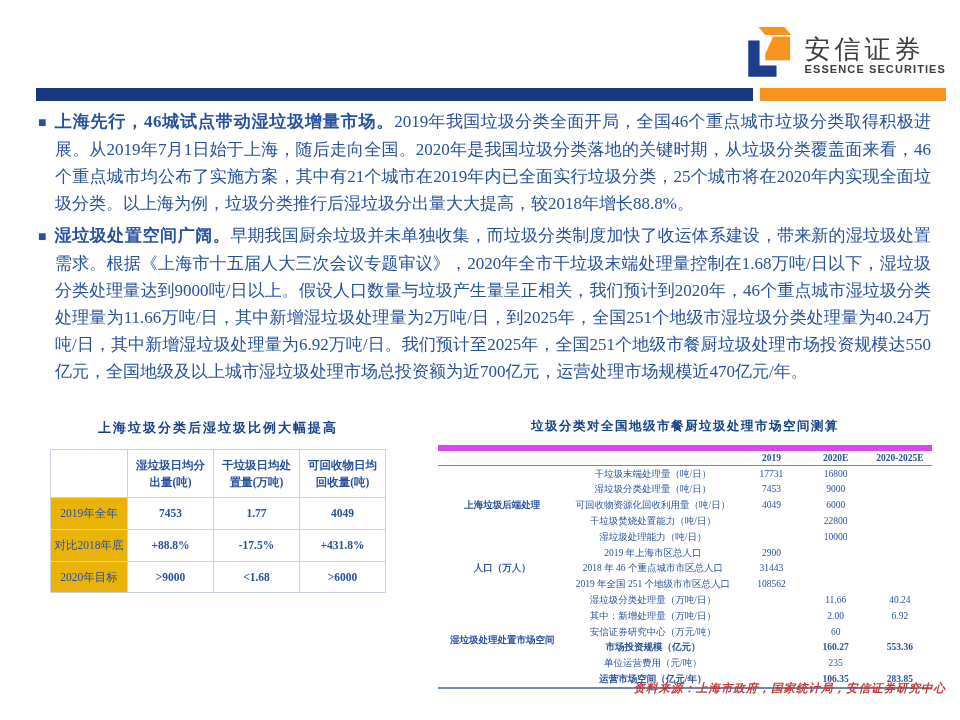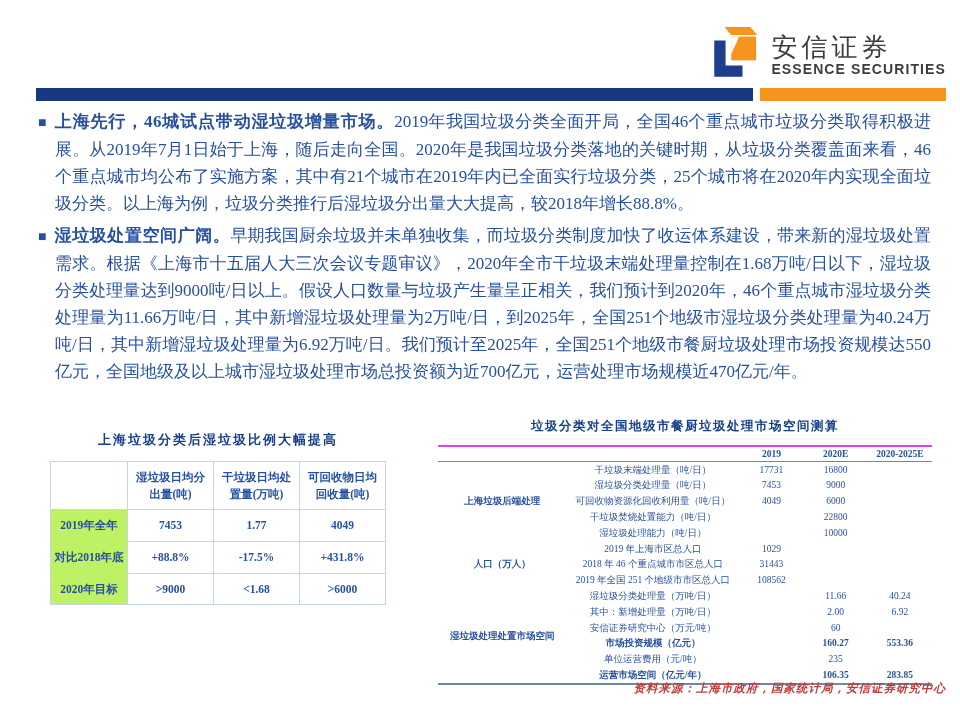--- a/index.html
+++ b/index.html
@@ -12,59 +12,59 @@
   .page-title {
     position:absolute; left:38px; top:28px; width:700px;
     font-family:"Liberation Sans","DejaVu Sans",sans-serif;
     font-size:35px; font-weight:bold; color:#17418a; letter-spacing:2px;
   }
   .bar-navy  { position:absolute; left:36px;  top:88px; width:717px; height:13px; background:#16397f; }
   .bar-orange{ position:absolute; left:760px; top:88px; width:186px; height:13px; background:#f7941d; }
   .logo { position:absolute; right:14px; top:27px; display:flex; align-items:center; gap:7px;text-align:right; }
   .logo-text { display:flex; flex-direction:column; align-items:flex-start; }
   .logo-cn { font-family:"Liberation Sans","DejaVu Sans",sans-serif; font-size:26px; color:#3d3d3d; letter-spacing:4px; line-height:1.1; }
-  .logo-en { font-family:"Liberation Sans","DejaVu Sans",sans-serif; font-size:14px; font-weight:bold; color:#3d3d3d; letter-spacing:1.1px; }
+  .logo-en { font-family:"Liberation Sans","DejaVu Sans",sans-serif; font-size:11px; font-weight:bold; color:#3d3d3d; letter-spacing:1.1px; }
   
   .bullets { position:absolute; left:38px; top:108px; width:893px; }
   .bullet {
     color:#27519e; font-size:17px; line-height:27px; text-align:justify;
     padding-left:17px; text-indent:-17px; margin-bottom:5px;
   }
   .bullet .sq { font-size:14px; margin-right:8px; }
   .bullet b { letter-spacing:0.5px; }
   
   .fig-title {
     text-align:center; color:#17418a; font-weight:bold; letter-spacing:2px;
   }
-  .fig-left { position:absolute; left:50px; top:431px; width:336px; }
+  .fig-left { position:absolute; left:50px; top:419px; width:336px; }
   .fig-left .fig-title { font-size:13px; margin-bottom:12px; }
   table.small-table {
     width:100%; border-collapse:collapse; color:#27519e; font-size:11.5px;
     table-layout:fixed;
   }
   table.small-table th, table.small-table td {
     border:1px solid #c9d4e2; text-align:center; vertical-align:middle;
     padding:7px 3px; line-height:1.45;
   }
   table.small-table col.c0 { width:23%; }
   table.small-table .corner { background:#ffffff; }
-  table.small-table td.lab { background:#bef264; font-weight:bold; }
+  table.small-table td.lab { background:#eab308; font-weight:normal; }
   table.small-table td.val { font-weight:bold; }
   .fig-right { position:absolute; left:438px; top:418px; width:494px; }
   .fig-right .fig-title { font-size:12.5px; letter-spacing:1.5px; margin-bottom:10px; }
   table.big-table {
     width:100%; border-collapse:collapse; color:#27519e; font-size:9.5px;
     table-layout:fixed;
   }
   table.big-table col.g  { width:26%; }
   table.big-table col.l  { width:35%; }
   table.big-table col.y  { width:13%; }
   table.big-table thead th {
     font-weight:bold; text-align:center; padding:2px 2px;
-    border-top:2px solid #d946ef; border-bottom:1px solid #6e87ab;
+    border-top:6px solid #d946ef; border-bottom:1px solid #6e87ab;
   }
   table.big-table td { padding:1.5px 2px; text-align:center; line-height:1.35; }
   table.big-table td.group { font-weight:bold; vertical-align:middle; text-align:center; }
   table.big-table tr.bold td { font-weight:bold; }
   table.big-table tbody { border-bottom:2px solid #6e87ab; }
   
   .source-note {
     position:absolute; right:14px; bottom:24px;
     color:#c23a3a; font-size:11.5px; font-style:italic; letter-spacing:1px;
     font-weight:bold;
@@ -186,21 +186,21 @@
           </tr>
           <tr>
             <td>湿垃圾处理能力（吨/日）</td>
             <td></td>
             <td>10000</td>
             <td></td>
           </tr>
           <tr>
             <td class="group" rowspan="3">人口（万人）</td>
             <td>2019 年上海市区总人口</td>
-            <td>1029</td>
+            <td>2900</td>
             <td></td>
             <td></td>
           </tr>
           <tr>
             <td>2018 年 46 个重点城市市区总人口</td>
             <td>31443</td>
             <td></td>
             <td></td>
           </tr>
           <tr>

